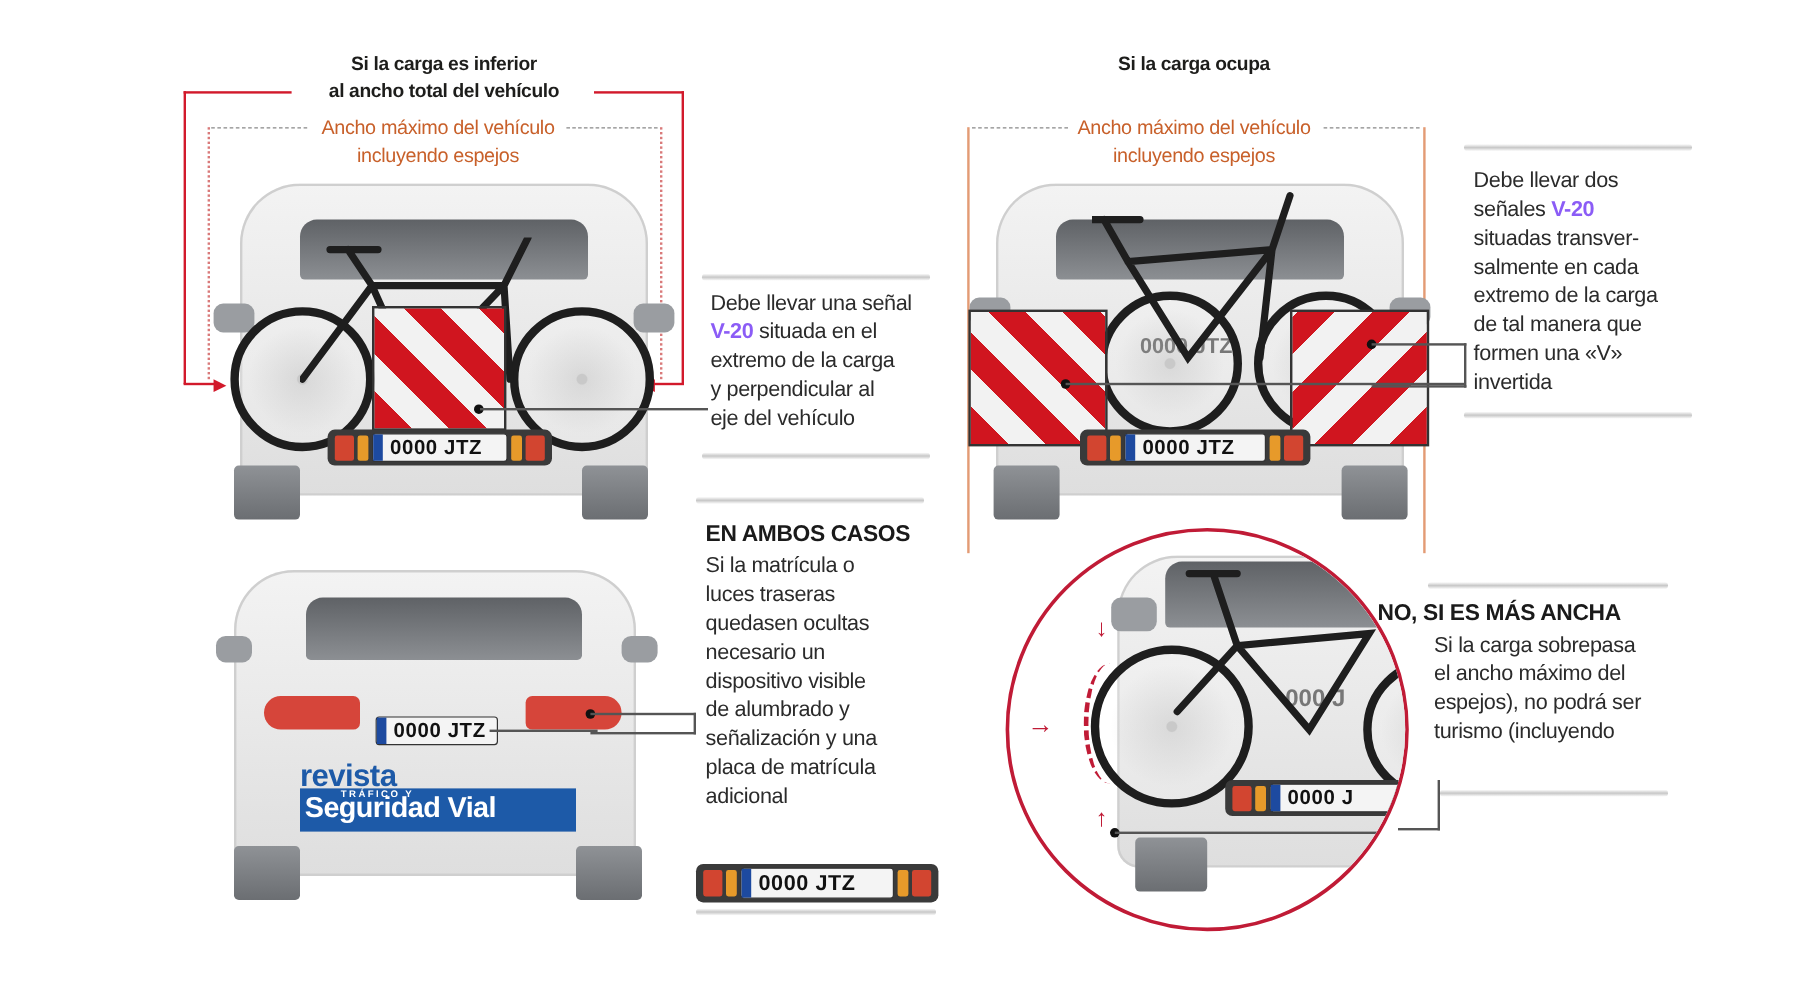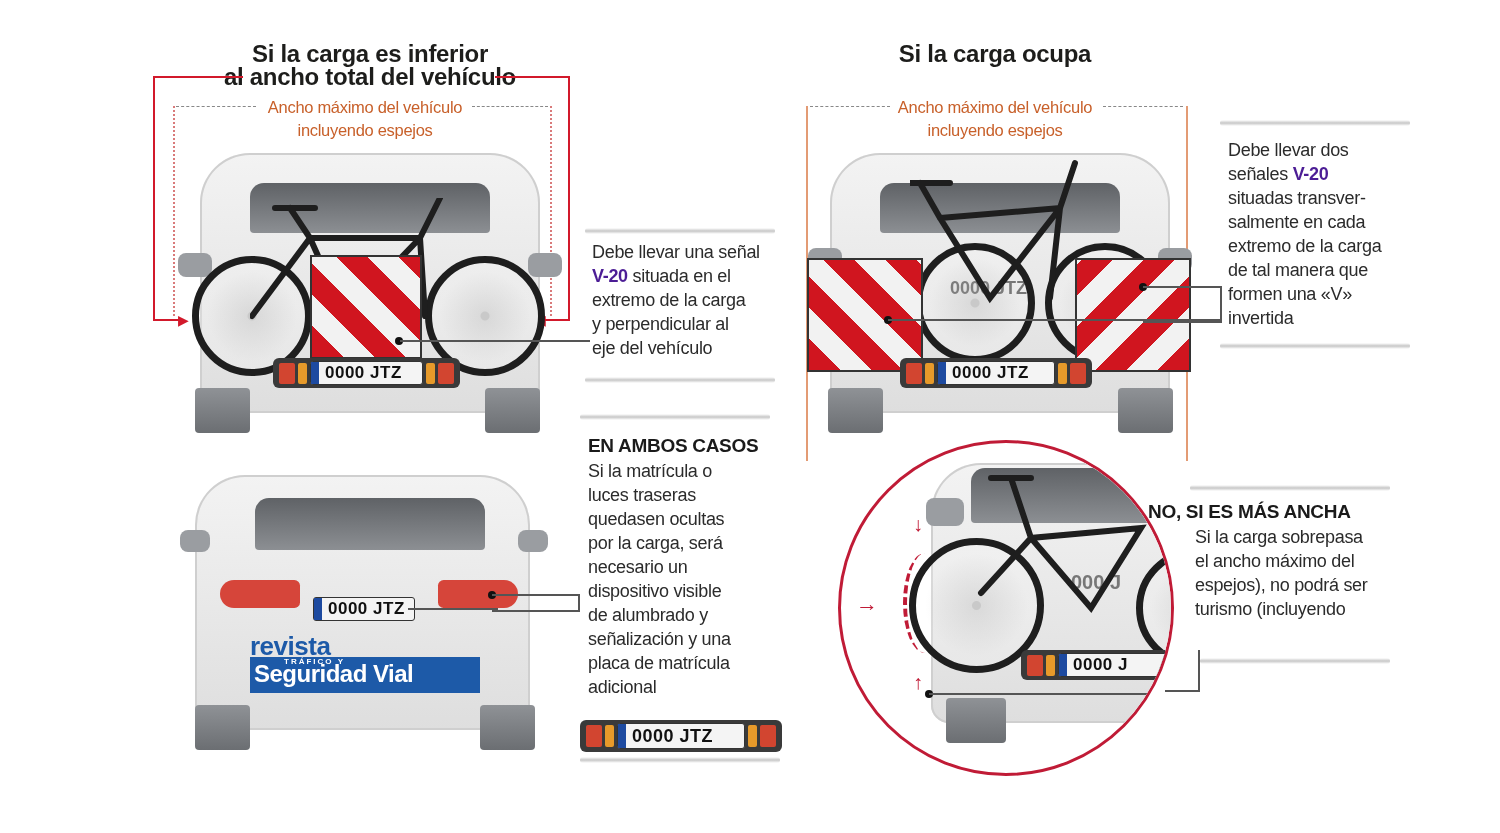--- a/index.html
+++ b/index.html
@@ -1,21 +1,21 @@
 <!DOCTYPE html>
 <html><head>
 <meta charset="utf-8">
 <style>
   html,body{margin:0;padding:0;background:#ffffff;}
   body{width:1500px;height:833px;position:relative;overflow:hidden;font-family:"Liberation Sans",sans-serif;color:#231f20;}
   .abs{position:absolute;}
-  .title{font-family:"Liberation Sans",sans-serif;font-weight:bold;font-size:24px;line-height:23px;text-align:center;color:#1d1d1b;letter-spacing:-0.3px;}
+  .title{font-family:"Liberation Sans",sans-serif;font-weight:bold;font-size:16px;line-height:23px;text-align:center;color:#1d1d1b;letter-spacing:-0.3px;}
   .subtitle{font-size:16.5px;line-height:23px;text-align:center;color:#c8602a;letter-spacing:-0.3px;}
   .body-text{font-size:18px;line-height:24px;color:#2b2b2b;letter-spacing:-0.3px;}
-  .body-text .red{color:#4c1d95;font-weight:bold;}
+  .body-text .red{color:#8b5cf6;font-weight:bold;}
   .heading{font-weight:bold;font-size:19px;line-height:24px;color:#1a1a1a;letter-spacing:-0.3px;}
   .shadow-rule{height:6px;border-radius:3px;background:linear-gradient(to bottom,rgba(0,0,0,0.0),rgba(0,0,0,0.22),rgba(0,0,0,0.0));}
   .plate{background:#f4f4f4;border:1.5px solid #333;border-radius:3px;display:flex;align-items:center;font-weight:bold;color:#111;letter-spacing:0.5px;}
   .plate .eu{background:#1d4aa0;height:100%;width:8px;margin-right:6px;}
   .bar{background:#3a3a3a;border-radius:6px;display:flex;align-items:center;padding:0 6px;gap:3px;}
   .lamp-r{background:#d24530;width:16px;height:70%;border-radius:2px;}
   .lamp-o{background:#e79a2a;width:9px;height:70%;border-radius:2px;}
   .car{background:linear-gradient(#f3f3f3,#dedede);border-radius:50px 50px 18px 18px;box-shadow:inset 0 0 0 2px #cfcfcf;}
   .window{background:linear-gradient(#5f6266,#8c8f93);border-radius:14px 14px 4px 4px;}
   .mirror{background:#9a9da1;border-radius:8px;}
@@ -175,21 +175,20 @@
     <div class="abs" style="left:4px;top:25px;font-weight:bold;font-size:24px;color:#fff;letter-spacing:-0.5px;">Seguridad Vial</div>
   </div>
 </div>
 
 <div class="abs shadow-rule" style="left:580px;top:414px;width:190px;"></div>
 <div class="abs heading" style="left:588px;top:434px;">EN AMBOS CASOS</div>
 <div class="abs body-text" style="left:588px;top:459px;width:210px;">
   <div>Si la matrícula o</div>
   <div>luces traseras</div>
   <div>quedasen ocultas</div>
-  <div>por la carga, será</div>
   <div>necesario un</div>
   <div>dispositivo visible</div>
   <div>de alumbrado y</div>
   <div>señalización y una</div>
   <div>placa de matrícula</div>
   <div>adicional</div>
 </div>
 <div class="abs bar" style="left:580px;top:720px;width:190px;height:32px;">
   <div class="lamp-r"></div>
   <div class="lamp-o"></div>

